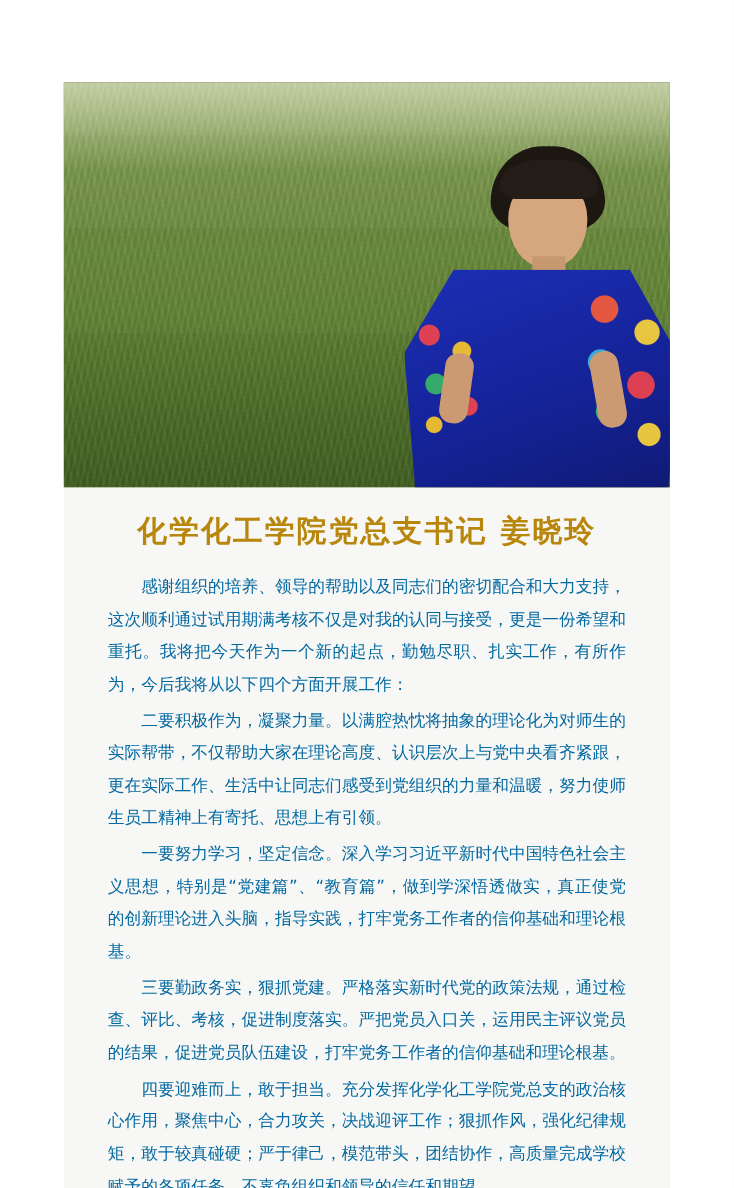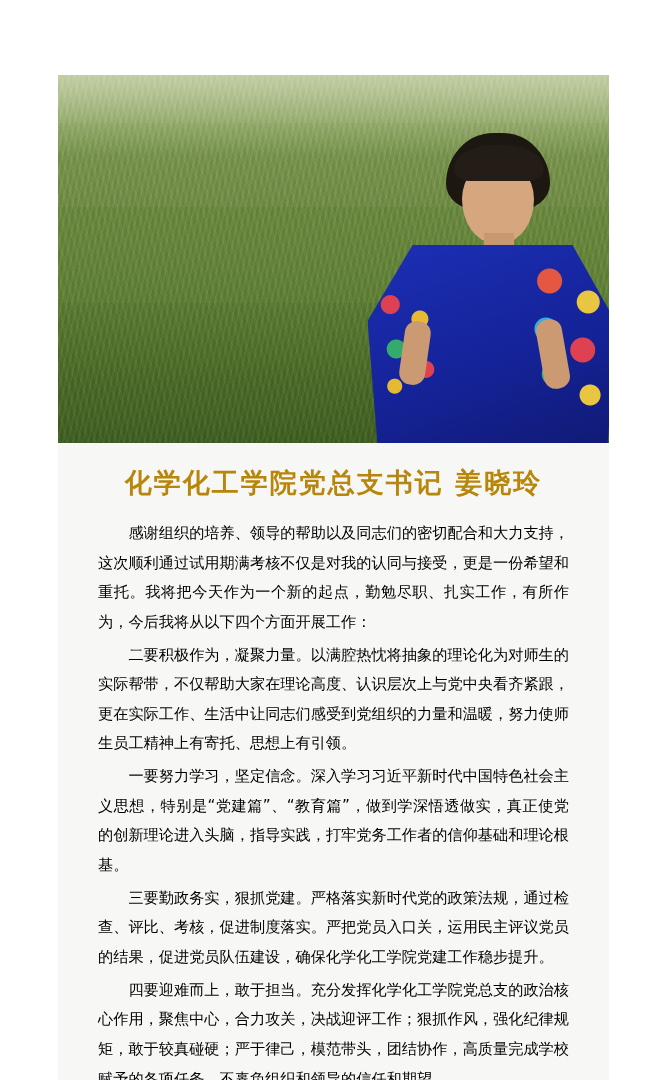--- a/index.html
+++ b/index.html
@@ -194,21 +194,21 @@
   }
   .body-text {
     padding: 4px 40px 40px 40px;
   }
   .body-text p {
     margin: 0 0 3px 0;
     text-indent: 2em;
     font-family: "DejaVu Sans", "Liberation Sans", sans-serif;
     font-size: 15.2px;
     line-height: 1.95;
-    color: #000000;
+    color: #0369a1;
     text-align: justify;
     text-justify: inter-ideograph;
   }
 </style>
 </head>
 <body>
 
 <div class="page">
   <div class="card">
 
@@ -232,18 +232,18 @@
         <div class="arm-r"></div>
       </div>
     </div>
 
     <h1 class="title">化学化工学院党总支书记  姜晓玲</h1>
 
     <div class="body-text">
       <p>感谢组织的培养、领导的帮助以及同志们的密切配合和大力支持，这次顺利通过试用期满考核不仅是对我的认同与接受，更是一份希望和重托。我将把今天作为一个新的起点，勤勉尽职、扎实工作，有所作为，今后我将从以下四个方面开展工作：</p>
       <p>二要积极作为，凝聚力量。以满腔热忱将抽象的理论化为对师生的实际帮带，不仅帮助大家在理论高度、认识层次上与党中央看齐紧跟，更在实际工作、生活中让同志们感受到党组织的力量和温暖，努力使师生员工精神上有寄托、思想上有引领。</p>
       <p>一要努力学习，坚定信念。深入学习习近平新时代中国特色社会主义思想，特别是“党建篇”、“教育篇”，做到学深悟透做实，真正使党的创新理论进入头脑，指导实践，打牢党务工作者的信仰基础和理论根基。</p>
-      <p>三要勤政务实，狠抓党建。严格落实新时代党的政策法规，通过检查、评比、考核，促进制度落实。严把党员入口关，运用民主评议党员的结果，促进党员队伍建设，确保化学化工学院党建工作稳步提升。</p>
+      <p>三要勤政务实，狠抓党建。严格落实新时代党的政策法规，通过检查、评比、考核，促进制度落实。严把党员入口关，运用民主评议党员的结果，促进党员队伍建设，打牢党务工作者的信仰基础和理论根基。</p>
       <p>四要迎难而上，敢于担当。充分发挥化学化工学院党总支的政治核心作用，聚焦中心，合力攻关，决战迎评工作；狠抓作风，强化纪律规矩，敢于较真碰硬；严于律己，模范带头，团结协作，高质量完成学校赋予的各项任务，不辜负组织和领导的信任和期望。</p>
     </div>
 
   </div>
 </div>
 
 </body></html>

